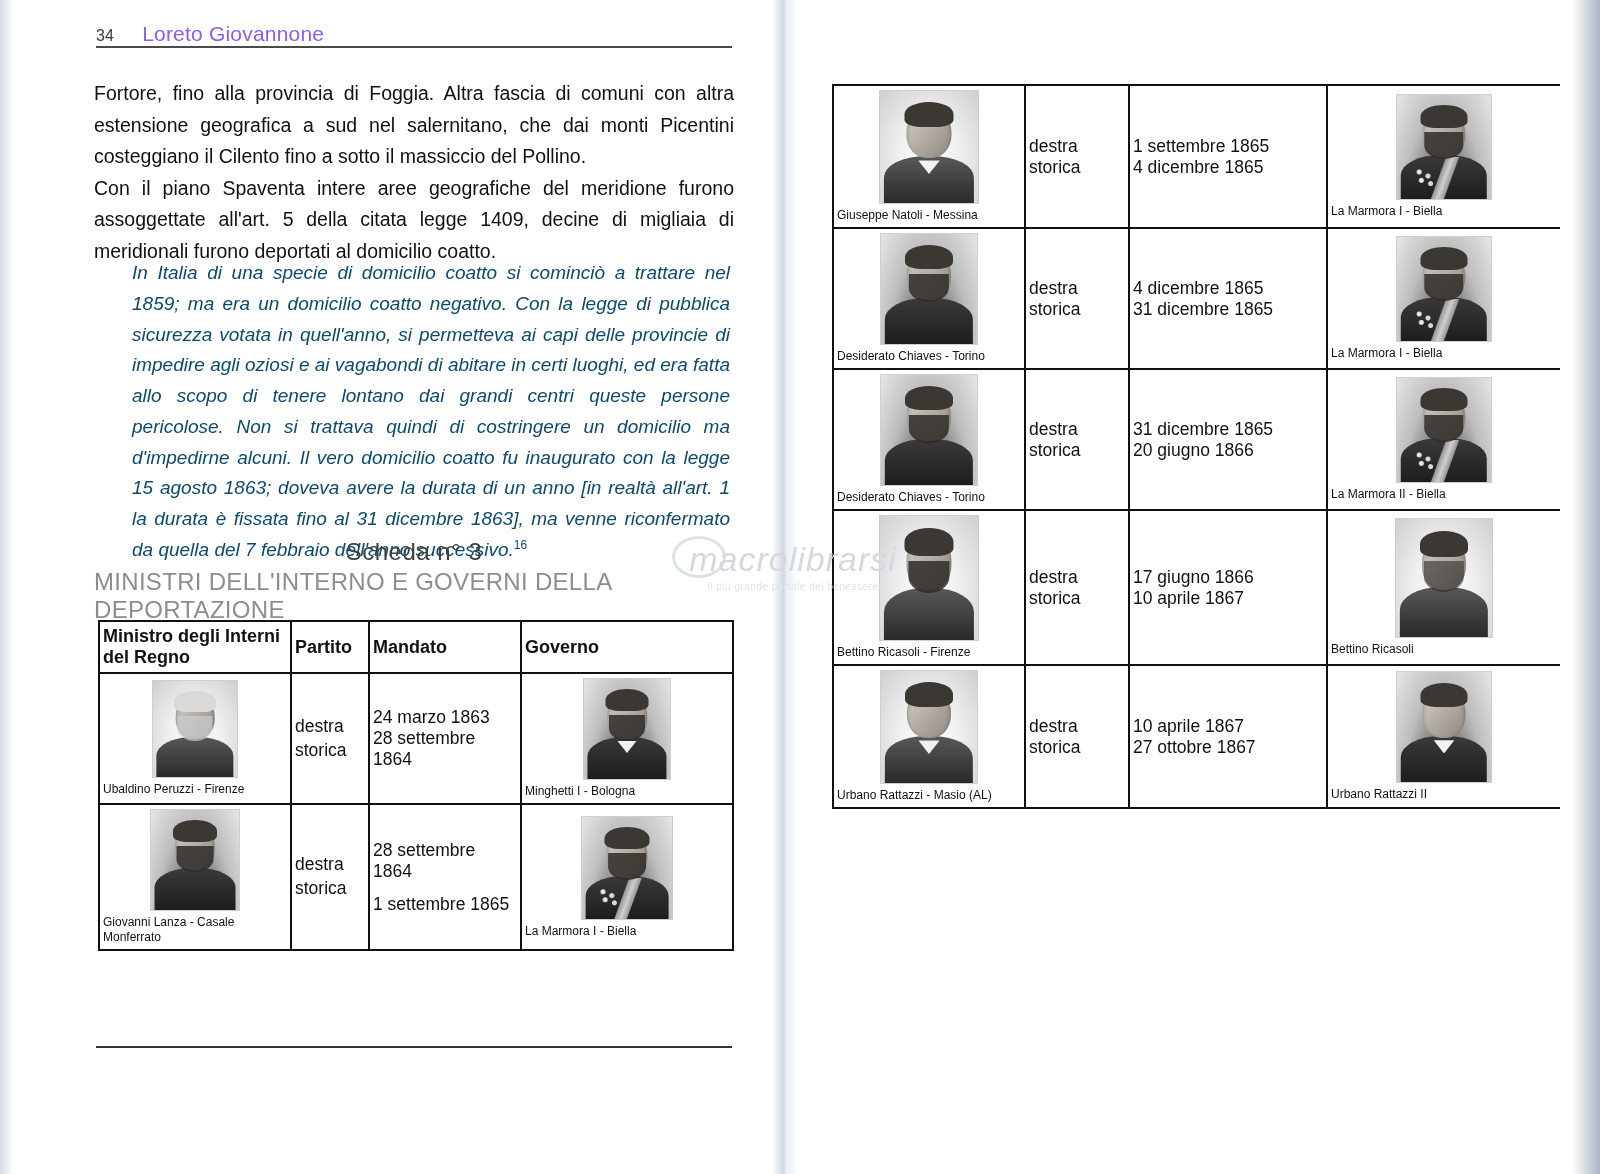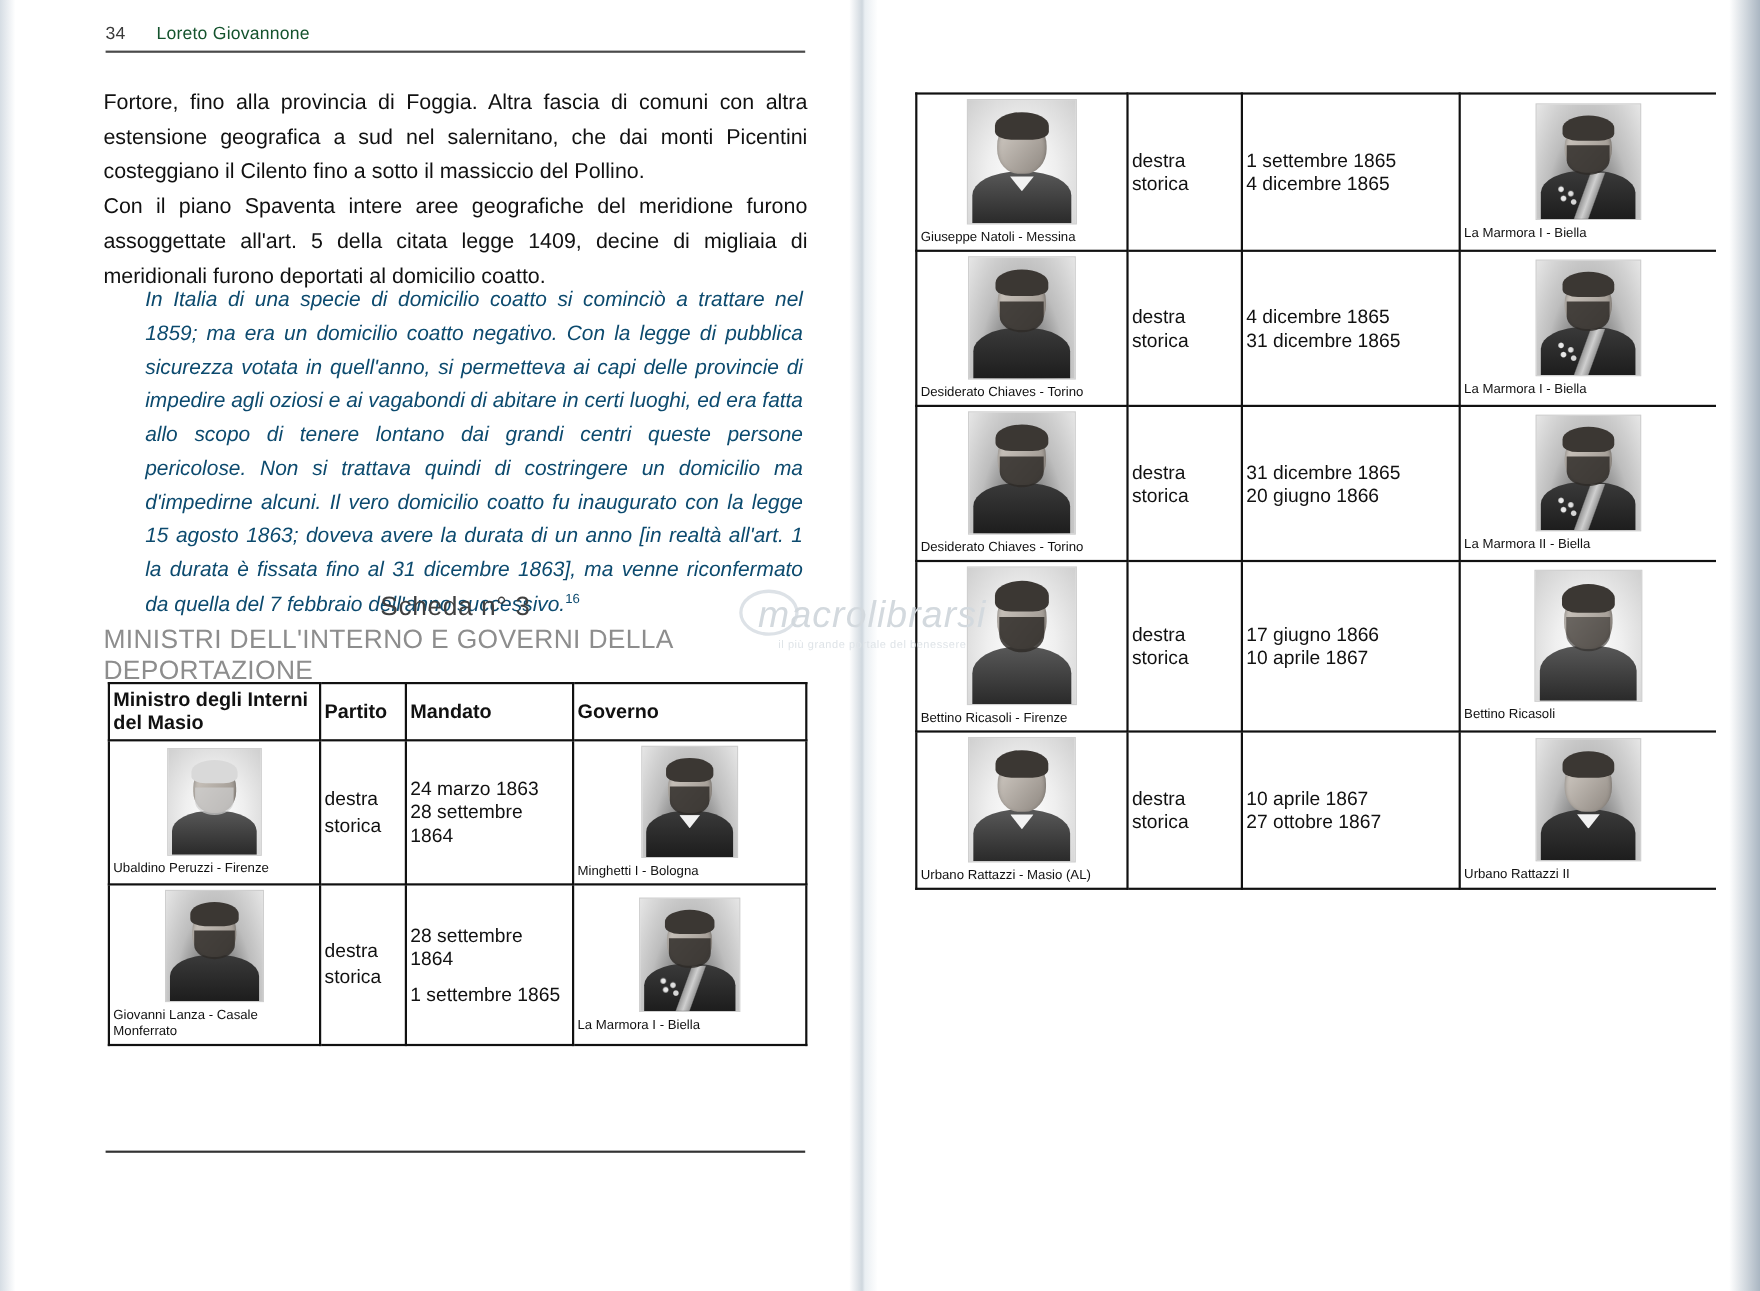--- a/index.html
+++ b/index.html
@@ -64,22 +64,22 @@
     color: #5a5a5a;
   }
   .header-row .folio {
     display: inline-block;
     width: 42px;
     color: #3a3a3a;
     font-size: 16px;
   }
   .header-row .hdr-title {
     display: inline-block;
-    color: #14532d;
-    font-size: 16px;
+    color: #8b5cf6;
+    font-size: 21px;
     letter-spacing: .2px;
   }
   .header-rule {
     position: absolute;
     left: 96px;
     top: 46px;
     width: 636px;
     height: 2px;
     background: #4a4a4a;
   }
@@ -329,21 +329,21 @@
 
     <table class="tbl tbl-left">
       <colgroup>
         <col style="width:192px">
         <col style="width:78px">
         <col style="width:152px">
         <col style="width:212px">
       </colgroup>
       <thead>
         <tr>
-          <th>Ministro degli Interni del Masio</th>
+          <th>Ministro degli Interni del Regno</th>
           <th>Partito</th>
           <th>Mandato</th>
           <th>Governo</th>
         </tr>
       </thead>
       <tbody>
         <tr>
           <td>
             <div class="portrait light" style="width:84px;height:96px">
               <div class="bg"></div>

